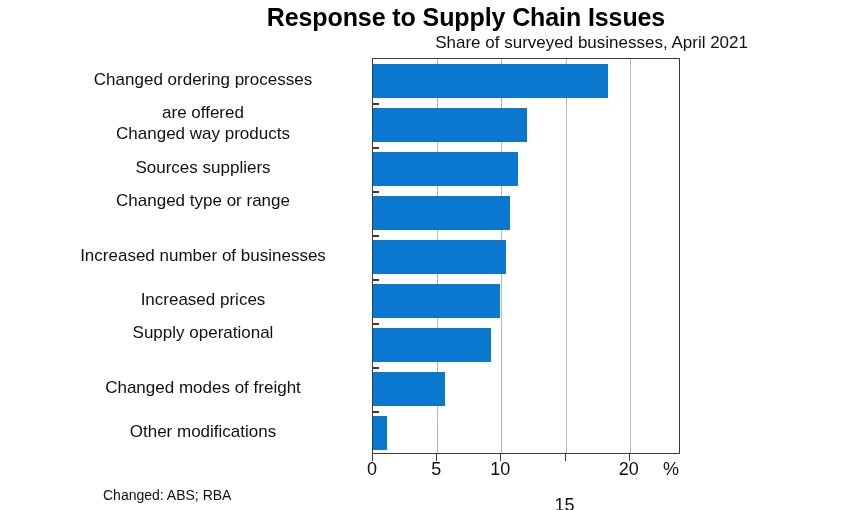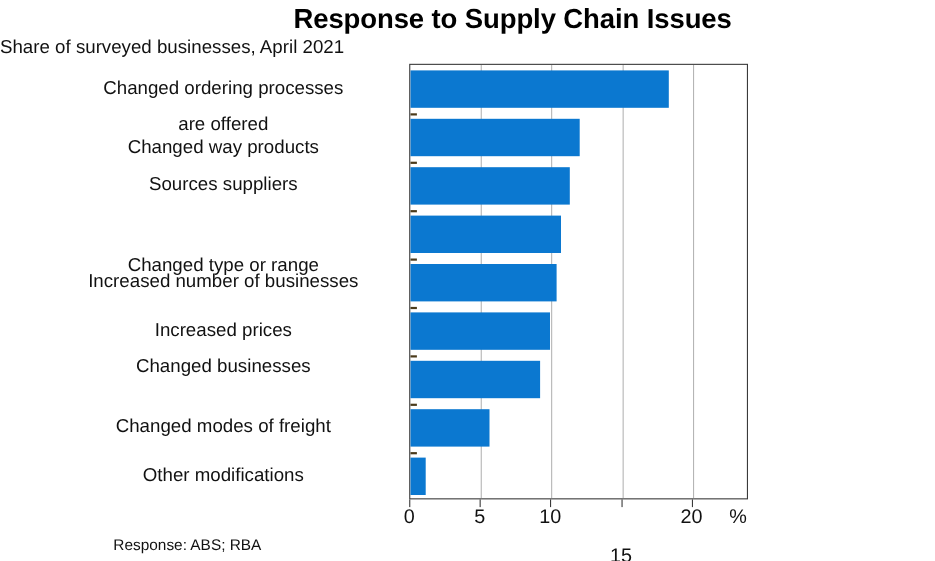--- a/index.html
+++ b/index.html
@@ -32,21 +32,21 @@
     font-weight: bold;
     letter-spacing: -0.1px;
     line-height: 30px;
     color: #000000;
     margin-left: 41px;
   }
   #subtitle {
     position: absolute;
     left: 0; top: 32px;
     width: 748px;
-    text-align: left;
+    text-align: right;
     font-size: 17px;
     font-weight: normal;
     line-height: 21px;
     color: #111111;
   }
 
   
   #plot {
     position: absolute;
     left: 372px;
@@ -134,24 +134,24 @@
 
 <div id="figure">
 
   <div id="title">Response to Supply Chain Issues</div>
   <div id="subtitle">Share of surveyed businesses, April 2021</div>
 
   <div id="cat-labels">
       <div class="cat-label-box" style="top: 68.5px;"><div>Changed ordering processes</div></div>
       <div class="cat-label-box" style="top: 102px;"><div>are offered</div><div>Changed way products</div></div>
       <div class="cat-label-box" style="top: 156.5px;"><div>Sources suppliers</div></div>
-      <div class="cat-label-box" style="top: 190px; margin-top: 40px;"><div>Changed type or range</div></div>
+      <div class="cat-label-box" style="top: 190px;"><div>Changed type or range</div></div>
       <div class="cat-label-box" style="top: 244.5px;"><div>Increased number of businesses</div></div>
       <div class="cat-label-box" style="top: 288.5px;"><div>Increased prices</div></div>
-      <div class="cat-label-box" style="top: 322px;"><div>Changed businesses</div></div>
+      <div class="cat-label-box" style="top: 322px;"><div>Supply operational</div></div>
       <div class="cat-label-box" style="top: 376.5px;"><div>Changed modes of freight</div></div>
       <div class="cat-label-box" style="top: 420.5px;"><div>Other modifications</div></div>
     </div>
 
   <div id="plot">
     <div id="gridlines">
         <div class="gridline" style="left: 64.1667px;"></div>
         <div class="gridline" style="left: 128.333px;"></div>
         <div class="gridline" style="left: 192.5px;"></div>
         <div class="gridline" style="left: 256.667px;"></div>
@@ -187,15 +187,15 @@
       <div class="xtick-mark" style="left: 500.333px;"></div>
       <div class="xtick-label" style="left: 500.333px;">10</div>
       <div class="xtick-mark" style="left: 564.5px;"></div>
       <div class="xtick-label" style="left: 564.5px; margin-top: 36px;">15</div>
       <div class="xtick-mark" style="left: 628.667px;"></div>
       <div class="xtick-label" style="left: 628.667px;">20</div>
     </div>
 
   <div id="pct-label">%</div>
 
-  <div id="sources">Response: ABS; RBA</div>
+  <div id="sources">Changed: ABS; RBA</div>
 
 </div>
 
 </body></html>

